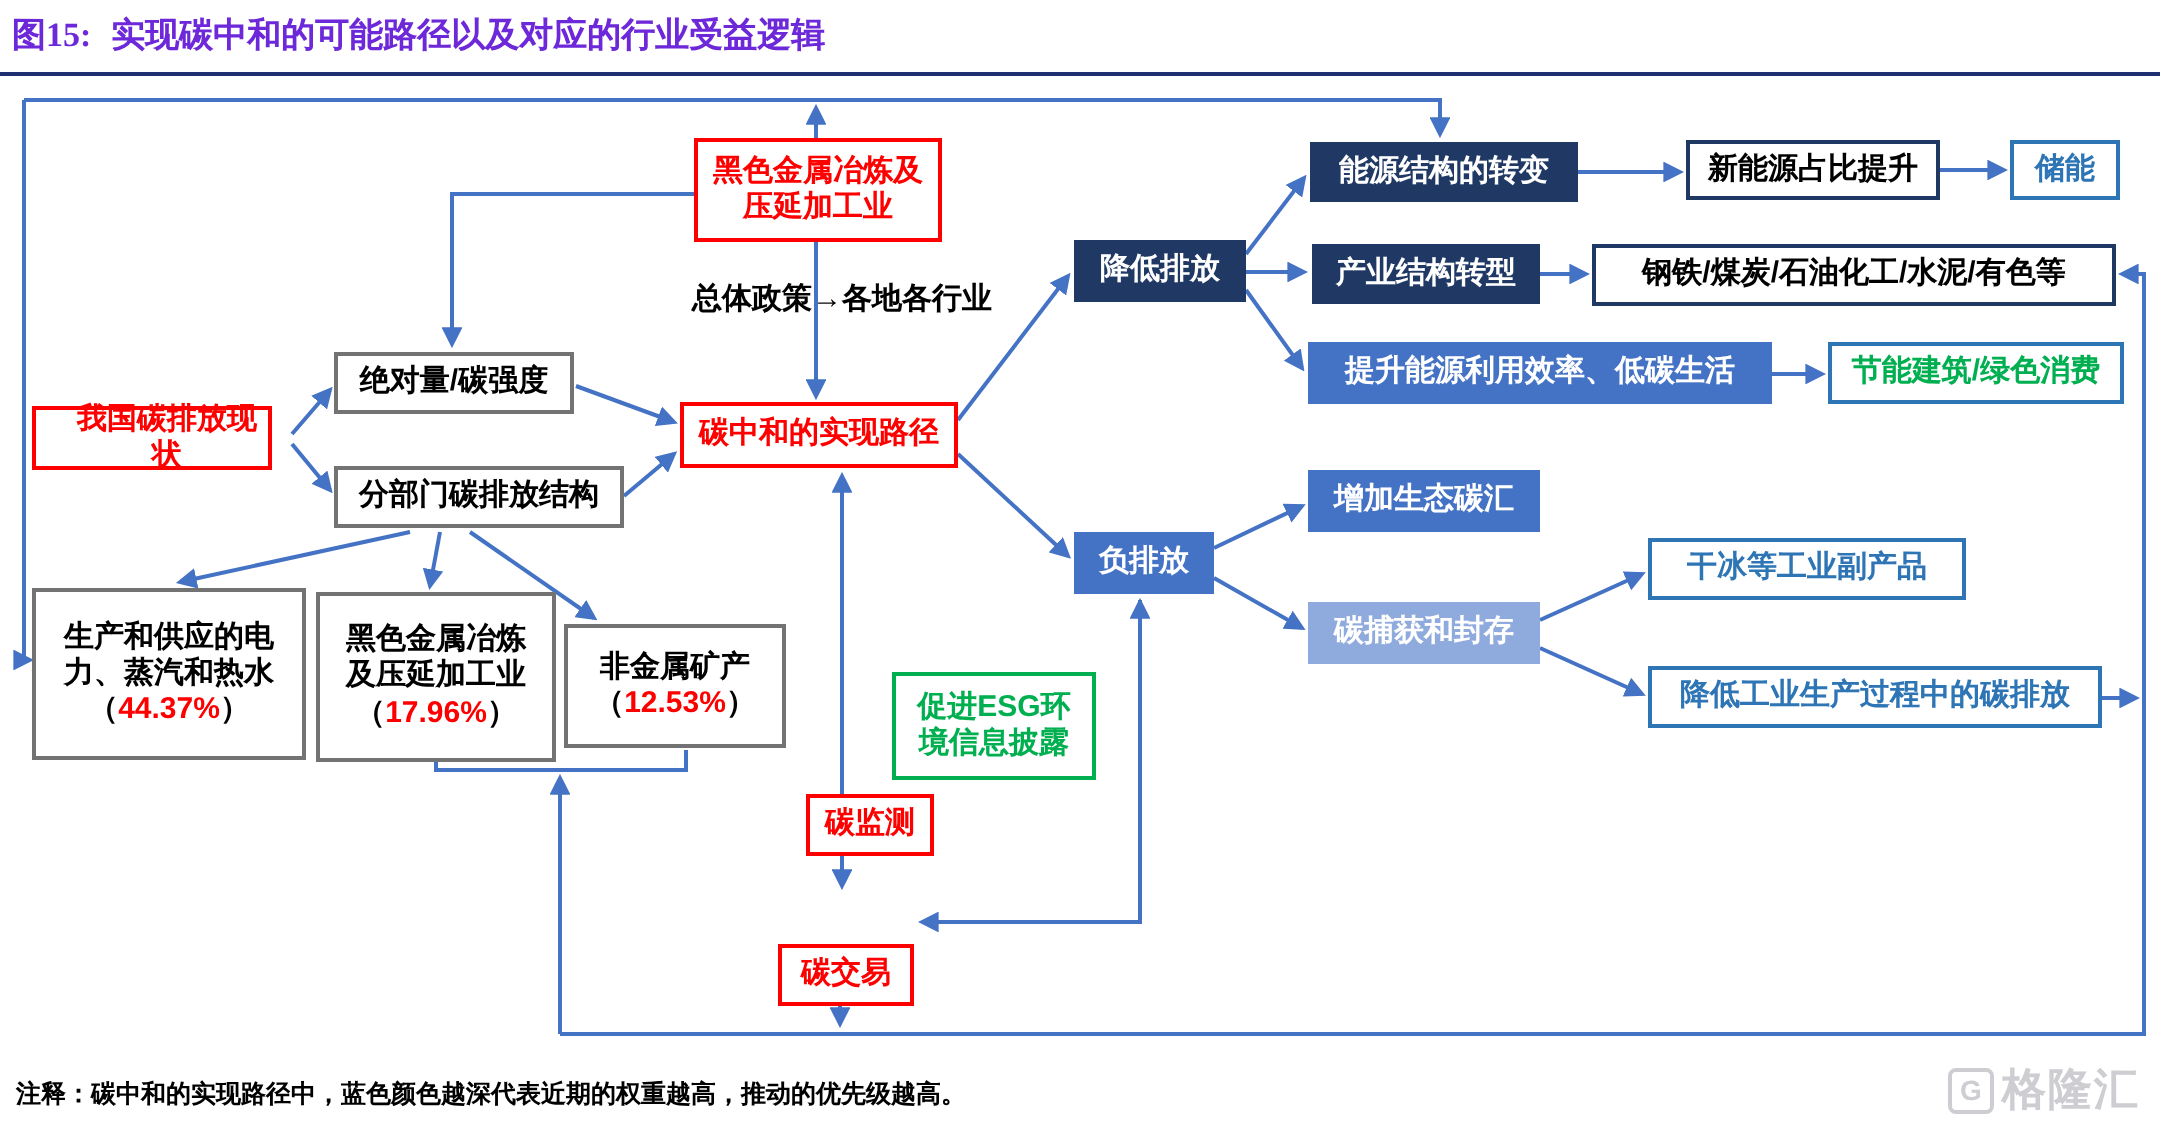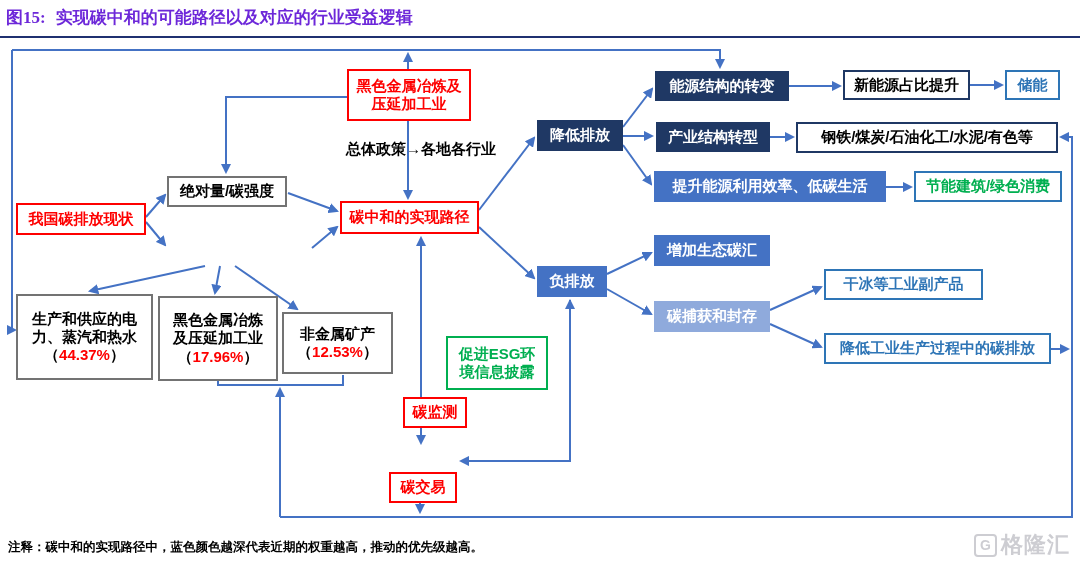--- a/index.html
+++ b/index.html
@@ -92,28 +92,31 @@
       <path d="M570,313 V301" marker-end="url(#arr)"></path>
     </g>
   </svg>
 
   <div class="node b-red" style="left:347px;top:69px;width:124px;height:52px;padding:2px 6px;">
     <span>黑色金属冶炼及压延加工业</span>
   </div>
 
   <div class="plain-label" style="left:346px;top:140px;">总体政策→各地各行业</div>
 
-  <div class="node b-red" style="left:16px;top:203px;width:130px;height:32px;">
+  <div class="node b-red" style="left:16px;top:203px;width:120px;height:32px;padding-left:15px;">
     <span>我国碳排放现状</span>
   </div>
 
   <div class="node b-blue" style="left:167px;top:176px;width:120px;height:31px;">
     <span>绝对量/碳强度</span>
   </div>
 
+  <div class="node b-blue" style="left:167px;top:233px;width:145px;height:31px;">
+    <span>分部门碳排放结构</span>
+  </div>
 
   <div class="node b-red" style="left:340px;top:201px;width:139px;height:33px;">
     <span>碳中和的实现路径</span>
   </div>
 
   <div class="node f-navy" style="left:537px;top:120px;width:86px;height:31px;">
     <span>降低排放</span>
   </div>
 
   <div class="node f-blue" style="left:537px;top:266px;width:70px;height:31px;">

